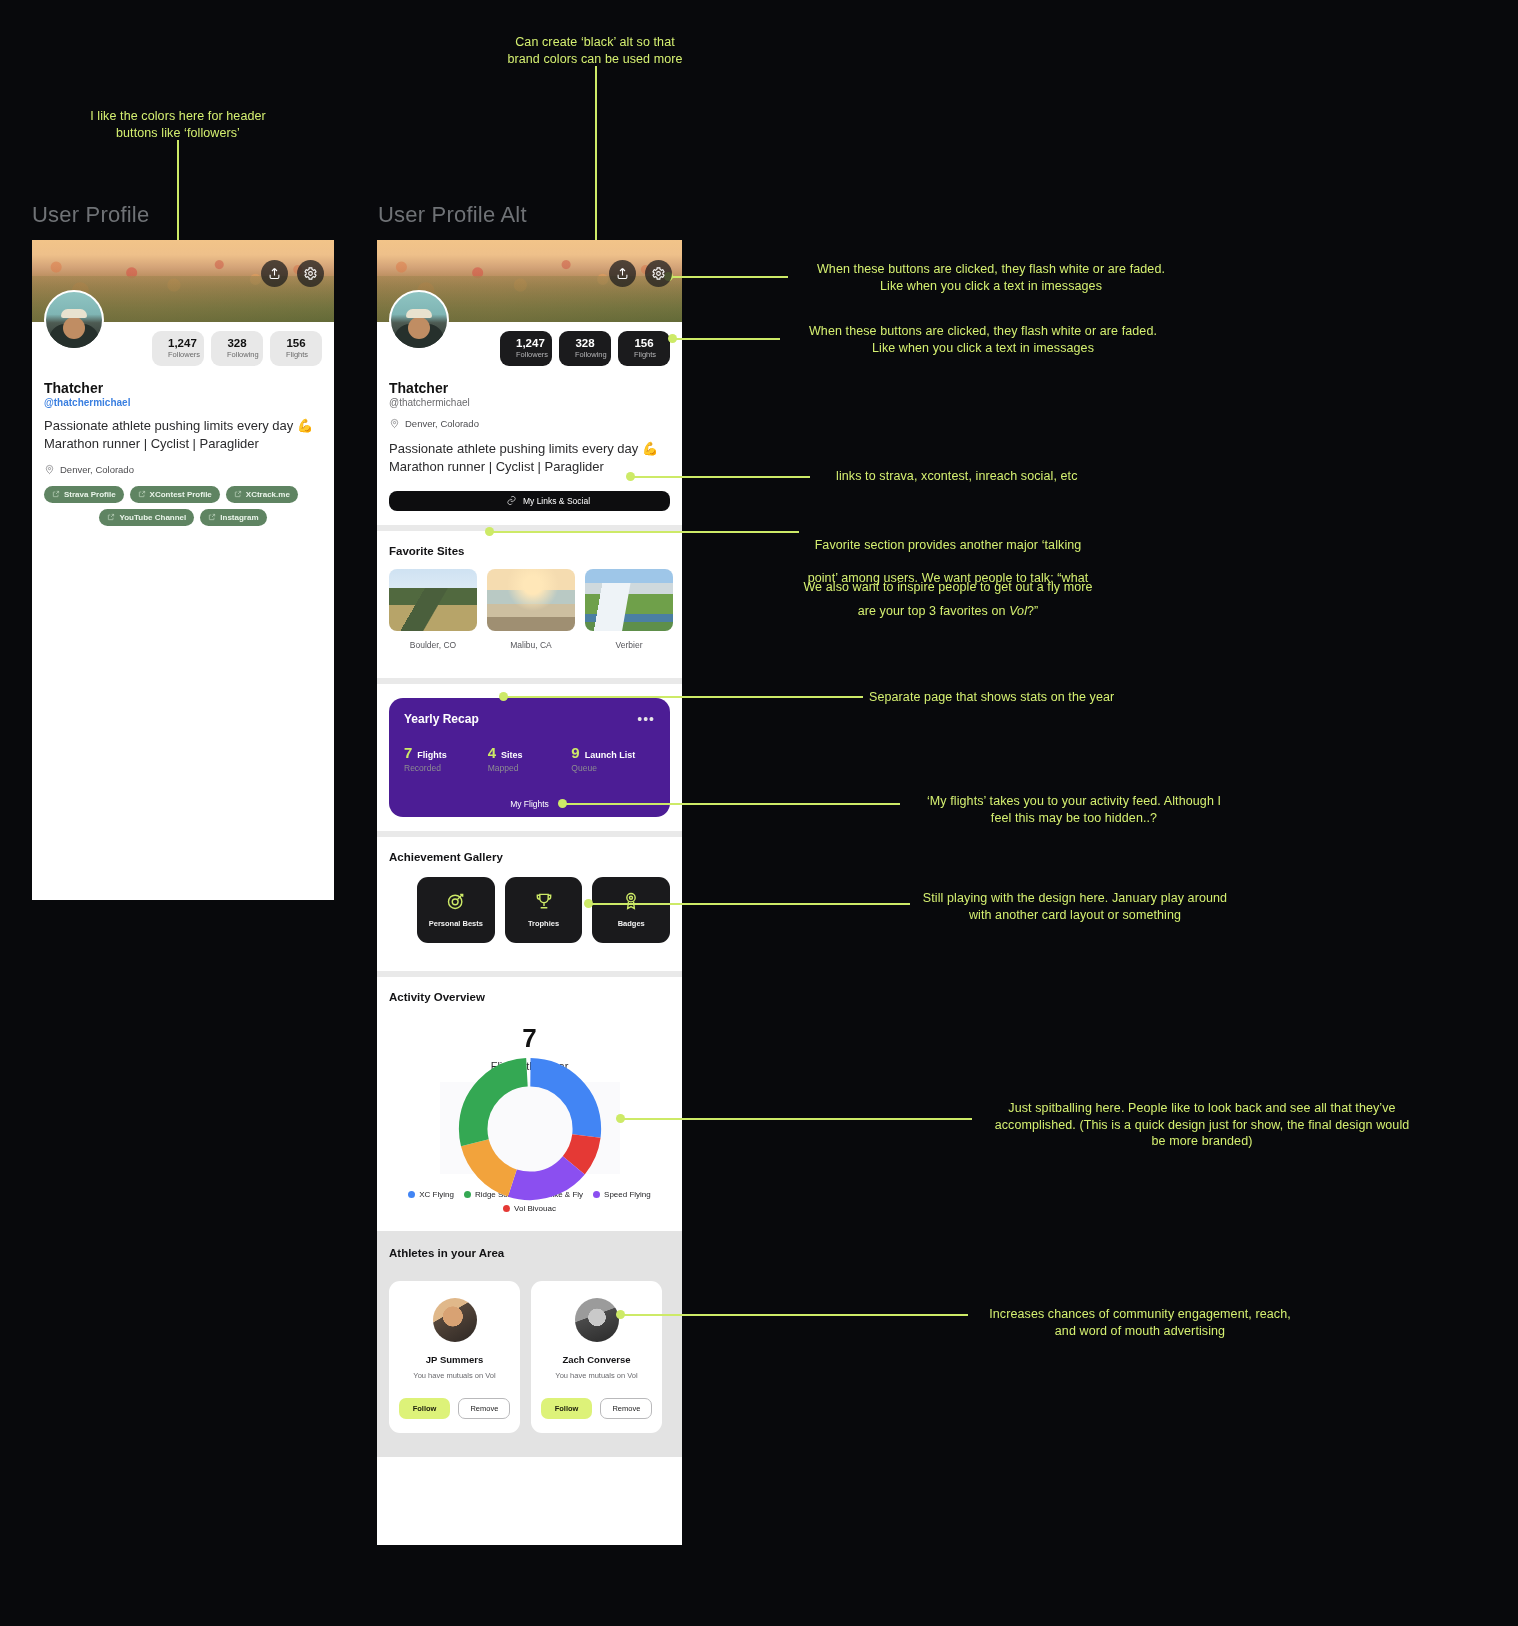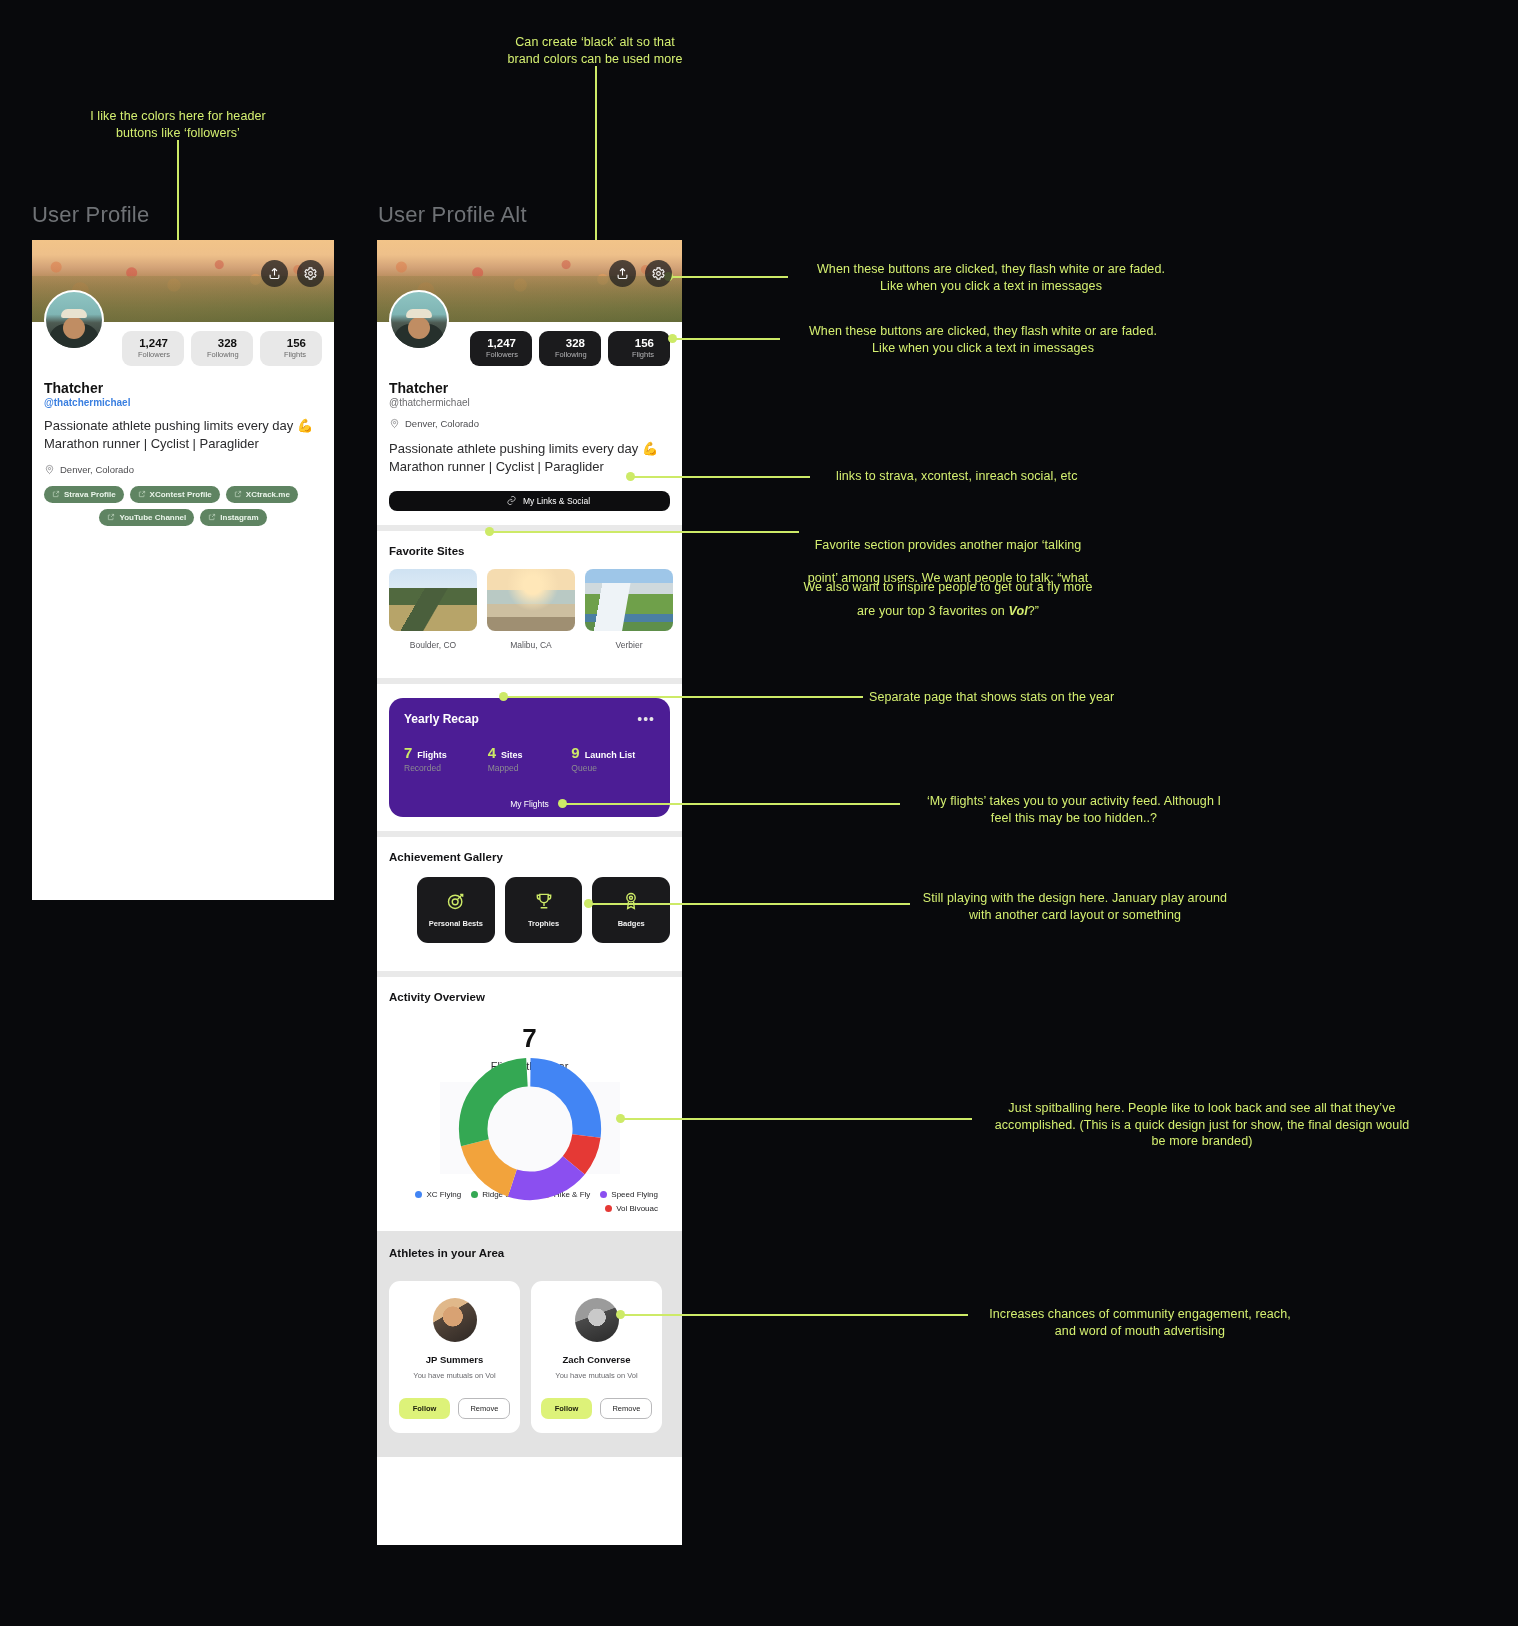--- a/index.html
+++ b/index.html
@@ -15,21 +15,21 @@
   
   .anno {
     position: absolute;
     color: #d5f071;
     font-size: 12.5px;
     line-height: 1.33;
     text-align: center;
     white-space: pre-line;
     letter-spacing: .1px;
   }
-  .anno b { font-weight: 700; font-style: italic; text-align: center; }
+  .anno b { font-weight: 400; font-style: italic; text-align: center; }
   .lead-h { position: absolute; height: 1.6px; background: #cdea67; }
   .lead-v { position: absolute; width: 1.6px; background: #cdea67; }
   .dot {
     position: absolute; width: 9px; height: 9px; border-radius: 50%;
     background: #cdea67;
   }
 
   
   .panel-title {
     position: absolute; color: #6f7276; font-size: 22px; font-weight: 400;
@@ -88,21 +88,21 @@
     position:absolute; left:50%; top:30%; transform:translateX(-50%);
     width:26px; height:9px; border-radius:9px 9px 3px 3px; background:#e8e2cf;
   }
   .avatar .body {
     position:absolute; left:50%; bottom:0; transform:translateX(-50%);
     width:50px; height:24px; border-radius:16px 16px 0 0; background:#26302c;
   }
 
   .stats { display: flex; gap: 7px; justify-content: flex-end; padding-top: 9px; }
   .stat {
-    border-radius: 9px; padding: 6px 16px; width: 62px; text-align: right;
+    border-radius: 9px; padding: 6px 16px; width: 52px; text-align: center;
   }
   .stat .num { font-size: 11.5px; font-weight: 700; line-height: 1.15; }
   .stat .lbl { font-size: 7.5px; line-height: 1.3; }
   
   .stat.light { background: #e8e8e8; }
   .stat.light .num { color: #111; }
   .stat.light .lbl { color: #6a6a6a; }
   
   .stat.dark { background: #1b1b1d; }
   .stat.dark .num { color: #fff; }
@@ -188,21 +188,21 @@
   
   .big-num { text-align: center; font-size: 26px; font-weight: 700; color: #111; margin-top: 20px; }
   .big-sub { text-align: center; font-size: 11px; color: #2d2d30; margin-top: 6px; }
   .donut-wrap {
     margin: 10px auto 0; width: 180px; height: 92px; background: #fafafc;
     display: flex; align-items: center; justify-content: center; overflow: visible;
     position: relative;
   }
   .donut-wrap svg { width: 150px; height: 150px; position: absolute; top: -28px; }
   .legend {
-    display: flex; flex-wrap: wrap; justify-content: flex-end; gap: 5px 10px;
+    display: flex; flex-wrap: wrap; justify-content: center; gap: 5px 10px;
     margin-top: 16px; padding: 0 12px;
   }
   .lg { display: inline-flex; align-items: center; gap: 4px; font-size: 8px; color: #1d1d20; }
   .lg i { width: 7px; height: 7px; border-radius: 50%; display: inline-block; }
 
   
   .athletes { background: #e3e3e3; padding: 16px 12px 24px; }
   .ath-title { font-size: 11.5px; font-weight: 700; color: #131315; }
   .ath-cards { display: flex; gap: 11px; margin-top: 22px; }
   .ath-card {

